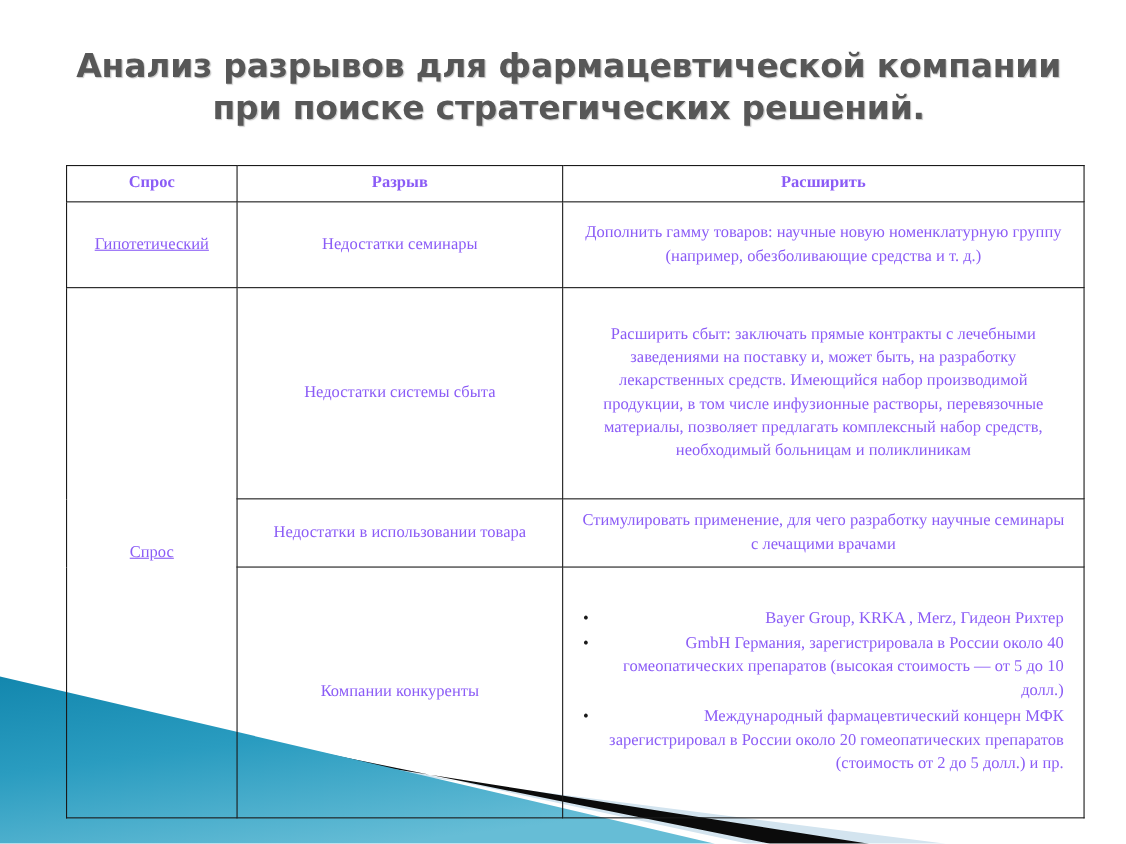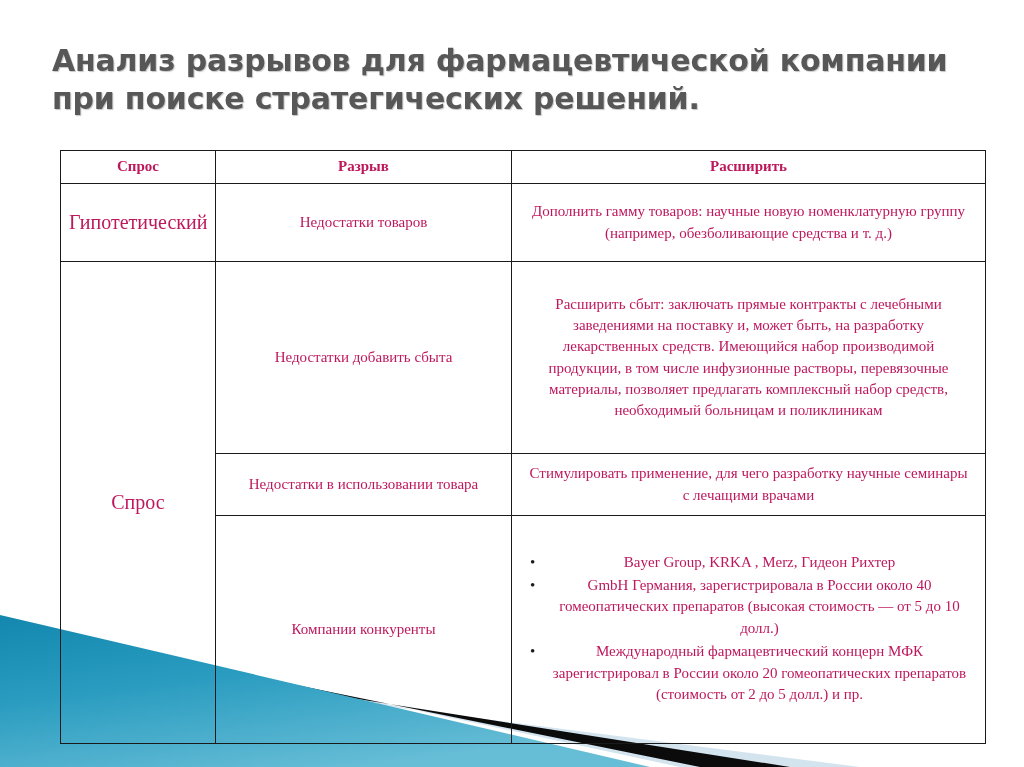--- a/index.html
+++ b/index.html
@@ -45,20 +45,21 @@
   #slide-title {
     font-family: "DejaVu Sans", sans-serif;
     font-size: 30px;
     line-height: 1.28;
     font-weight: 600;
     color: #575757;
     letter-spacing: -0.2px;
     text-shadow: 1px 1px 1px rgba(150,150,150,0.55);
     margin: 0;
     white-space: pre-line;
+    text-align: center;
   }
 
   
   #gap-table {
     position: absolute;
     left: 60px;
     top: 150px;
     width: 925px;
     border-collapse: collapse;
     table-layout: fixed;
@@ -69,51 +70,52 @@
   #gap-table col.c-initiative { width: 474px; }
 
   #gap-table th,
   #gap-table td {
     border: 1px solid #1a1a1a;
     text-align: center;
     vertical-align: middle;
     padding: 6px 8px;
     font-size: 14.5px;
     line-height: 1.42;
-    color: #be185d;
+    color: #8b5cf6;
     background: transparent;
   }
   #gap-table thead th {
     font-weight: bold;
     font-size: 15px;
     padding: 5px 8px;
     height: 22px;
   }
   #gap-table td.demand-cell {
-    font-size: 20px;
+    font-size: 15px;
+    text-decoration: underline;
   }
   #gap-table td.gap-cell {
     font-size: 15px;
   }
   #gap-table td.initiative-cell {
     font-size: 15px;
     padding: 8px 14px;
   }
 
   .bullet-list {
     margin: 0;
     padding: 0;
     list-style: none;
     text-align: center;
   }
   .bullet-list li {
     position: relative;
     margin: 0 0 1px 0;
     padding: 0 4px 0 26px;
-    text-align: center;
+    text-align: right;
     font-size: 15px;
     line-height: 1.45;
   }
   .bullet-list li::before {
     content: "\2022";
     position: absolute;
     left: 4px;
     top: 0;
     font-size: 15px;
     color: #1b1b1b;
@@ -161,27 +163,27 @@
       <tr>
         <th>Спрос</th>
         <th>Разрыв</th>
         <th>Расширить</th>
       </tr>
     </thead>
     <tbody>
 
       <tr class="r1">
         <td class="demand-cell" rowspan="1">Гипотетический</td>
-        <td class="gap-cell">Недостатки товаров</td>
+        <td class="gap-cell">Недостатки семинары</td>
         <td class="initiative-cell">Дополнить гамму товаров: научные новую номенклатурную группу (например, обезболивающие средства и т. д.)</td>
       </tr>
 
       <tr class="r2">
         <td class="demand-cell" rowspan="3">Спрос</td>
-        <td class="gap-cell">Недостатки добавить сбыта</td>
+        <td class="gap-cell">Недостатки системы сбыта</td>
         <td class="initiative-cell">Расширить сбыт: заключать прямые контракты с лечебными заведениями на поставку и, может быть, на разработку лекарственных средств. Имеющийся набор производимой продукции, в том числе инфузионные растворы, перевязочные материалы, позволяет предлагать комплексный набор средств, необходимый больницам и поликлиникам</td>
       </tr>
 
       <tr class="r3">
         <td class="gap-cell">Недостатки в использовании товара</td>
         <td class="initiative-cell">Стимулировать применение, для чего разработку научные семинары с лечащими врачами</td>
       </tr>
 
       <tr class="r4">
         <td class="gap-cell">Компании конкуренты</td>

